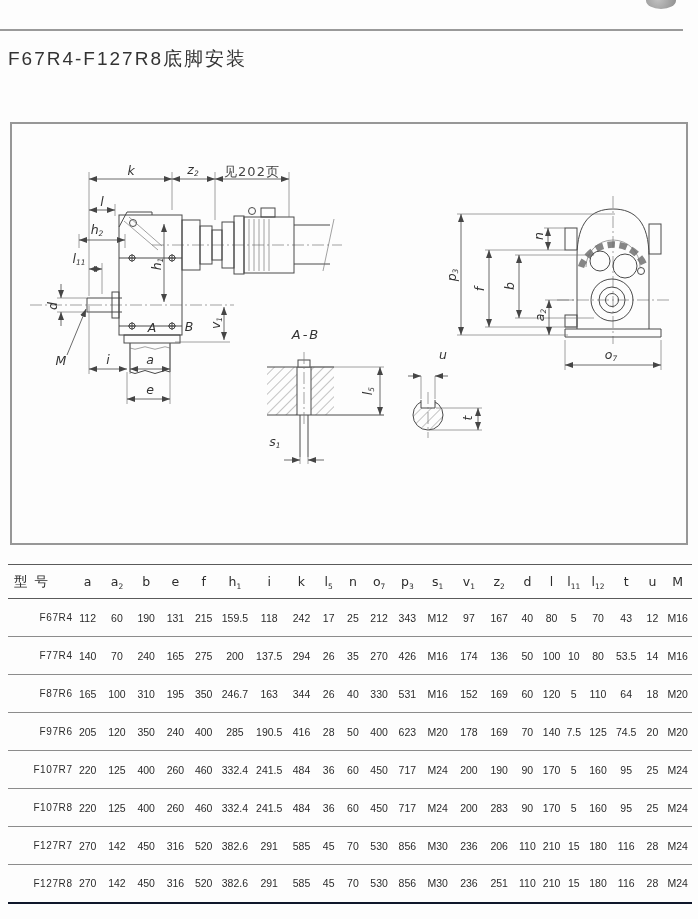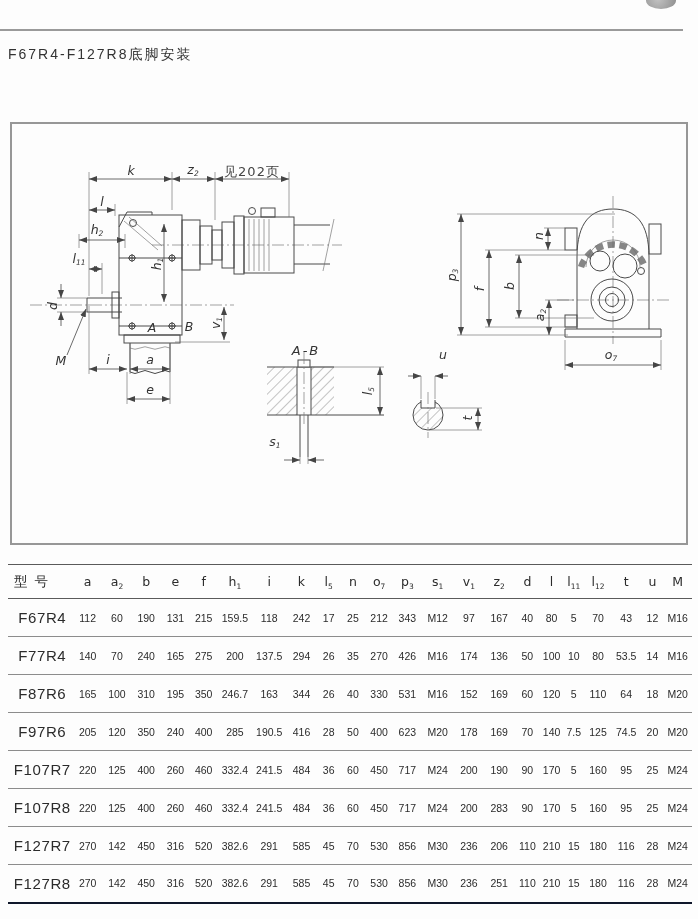--- a/index.html
+++ b/index.html
@@ -1,39 +1,39 @@
 <!DOCTYPE html>
 <html><head>
 <meta charset="utf-8">
 <style>
   html,body{margin:0;padding:0;background:#ffffff;}
   .page{position:relative;width:698px;height:919px;background:#fdfdfd;overflow:hidden;
         font-family:"Liberation Sans",sans-serif;color:#2e2e2e;}
   .top-rule{position:absolute;left:0;top:29px;width:683px;height:2px;background:#9a9a9a;}
   .logo{position:absolute;left:646px;top:-8px;width:30px;height:17px;border-radius:50%;
         background:radial-gradient(circle at 40% 40%, #c2c2c2, #8d8d8d);}
-  .title{position:absolute;left:8px;top:46px;font-size:14px;letter-spacing:2px;color:#333;
+  .title{position:absolute;left:8px;top:46px;font-size:19px;letter-spacing:2px;color:#333;
          font-family:"Liberation Sans",sans-serif;}
   .fig{position:absolute;left:10px;top:122px;width:674px;height:419px;border:2px solid #979797;background:#fdfdfd;}
   .fig svg{position:absolute;left:0;top:0;}
   .dl{position:absolute;transform:translate(-50%,-50%);font-style:italic;font-size:12.5px;color:#333;
       font-family:"DejaVu Sans",sans-serif;line-height:1;white-space:nowrap;}
   .dl.rot{transform:translate(-50%,-50%) rotate(-90deg);}
   .dl.note{font-style:normal;font-size:13px;letter-spacing:1px;color:#444;}
   .dl.sec{font-size:13px;letter-spacing:2px;}
   sub{font-size:.6em;vertical-align:-.35em;line-height:0;}
   .tblwrap{position:absolute;left:8px;top:564px;width:684px;}
   table{width:100%;border-collapse:collapse;table-layout:fixed;}
   thead tr{border-top:1.5px solid #5a5a5a;border-bottom:1.5px solid #5a5a5a;height:34px;}
   tbody tr{border-bottom:1px solid #8c8c8c;height:38px;}
   tbody tr:last-child{border-bottom:2px solid #0f172a;}
   th,td{font-weight:normal;text-align:center;font-size:10.5px;padding:0;white-space:nowrap;color:#2b2b2b;}
   thead th{font-size:12.5px;font-family:"DejaVu Sans",sans-serif;}
   thead th.model{text-align:left;padding-left:6px;letter-spacing:7px;font-size:13.5px;font-family:"Liberation Sans",sans-serif;}
-  tbody th.model{text-align:center;padding-left:4px;font-size:15px;letter-spacing:.6px;}
+  tbody th.model{text-align:right;padding-left:4px;font-size:10px;letter-spacing:.6px;}
   
   .ln{stroke:#4a4a4a;stroke-width:1;fill:none;}
   .lnf{stroke:#4a4a4a;stroke-width:1;fill:#fdfdfd;}
   .ext{stroke:#6f6f6f;stroke-width:.65;fill:none;}
   .dim{stroke:#454545;stroke-width:.8;fill:none;marker-start:url(#ar);marker-end:url(#ar);}
   .dim1{stroke:#454545;stroke-width:.8;fill:none;marker-end:url(#ar);}
   .cl{stroke:#7a7a7a;stroke-width:.7;stroke-dasharray:12 3 2 3;fill:none;}
   .scal{stroke:#686868;stroke-width:6.5;stroke-dasharray:7.5 4.5;fill:none;opacity:.8;}
 </style>
 </head>
@@ -220,21 +220,21 @@
     <span class="dl" style="left:67px;top:135px">l<sub>11</sub></span>
     <span class="dl rot" style="left:41px;top:182px">d</span>
     <span class="dl" style="left:49px;top:237px">M</span>
     <span class="dl" style="left:96px;top:236px">i</span>
     <span class="dl" style="left:138px;top:236px">a</span>
     <span class="dl" style="left:138px;top:266px">e</span>
     <span class="dl rot" style="left:145px;top:140px">h<sub>1</sub></span>
     <span class="dl" style="left:140px;top:204px">A</span>
     <span class="dl" style="left:177px;top:203px">B</span>
     <span class="dl rot" style="left:204px;top:199px">v<sub>1</sub></span>
-    <span class="dl sec" style="left:294px;top:226px">A-B</span>
+    <span class="dl sec" style="left:294px;top:210px">A-B</span>
     <span class="dl" style="left:263px;top:318px">s<sub>1</sub></span>
     <span class="dl rot" style="left:356px;top:267px">l<sub>5</sub></span>
     <span class="dl" style="left:431px;top:231px">u</span>
     <span class="dl rot" style="left:456px;top:294px">t</span>
     <span class="dl rot" style="left:440px;top:151px">p<sub>3</sub></span>
     <span class="dl rot" style="left:468px;top:165px">f</span>
     <span class="dl rot" style="left:498px;top:162px">b</span>
     <span class="dl rot" style="left:527px;top:112px">n</span>
     <span class="dl rot" style="left:528px;top:191px">a<sub>2</sub></span>
     <span class="dl" style="left:599px;top:231px">o<sub>7</sub></span>

